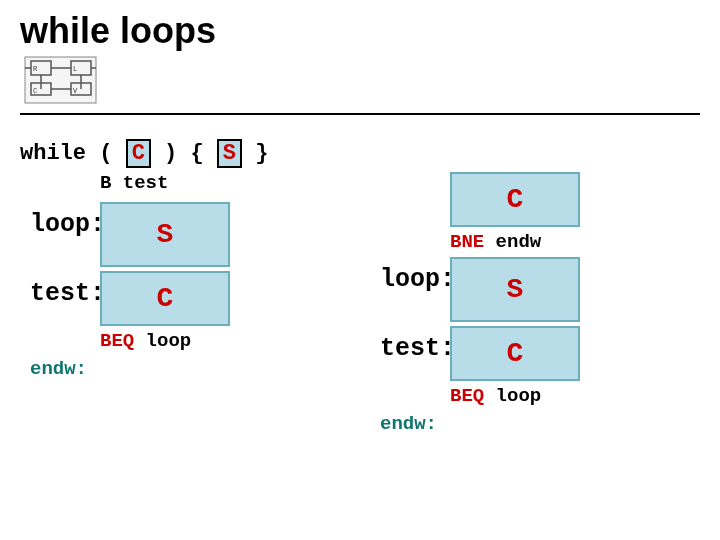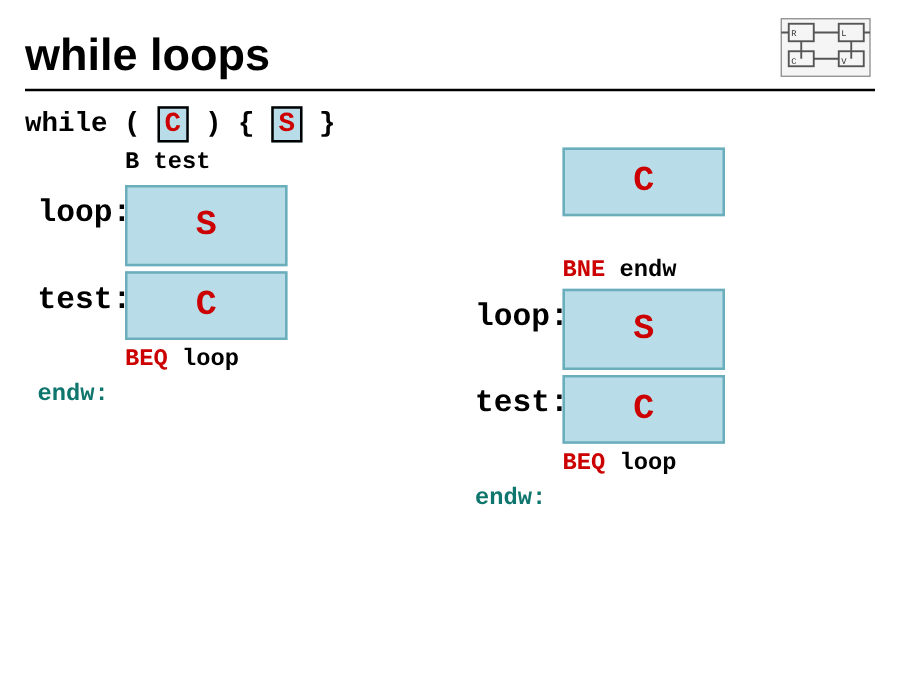--- a/index.html
+++ b/index.html
@@ -15,25 +15,26 @@
 
     .page {
       width: 720px;
       height: 540px;
       padding: 10px 20px;
     }
 
     
     .title-bar {
       display: flex;
-      align-items: flex-end;
+      align-items: flex-start;
       justify-content: space-between;
       border-bottom: 2px solid #000;
       padding-bottom: 6px;
-      margin-bottom: 12px;
+      margin-bottom: 24px;
+      flex-direction: column;
     }
 
     .title-text {
       font-size: 36px;
       font-weight: bold;
       font-family: Arial, sans-serif;
       color: #000;
     }
 
     
@@ -263,21 +264,21 @@
     </div>
 
     <div class="right-col col-inner">
 
       <div class="top-c-row">
         <div class="box" style="width:130px; height:55px;">
           <span class="box-letter letter-red">C</span>
         </div>
       </div>
 
-      <div class="instr-row" style="margin-bottom:4px;margin-top:28px;">
+      <div class="instr-row" style="margin-bottom:4px;">
         <span class="instr">
           <span class="instr-red">BNE</span><span> endw</span>
         </span>
       </div>
 
       <div class="row">
         <div class="row-label">
           <span>loop:</span>
         </div>
         <div class="box box-s">

